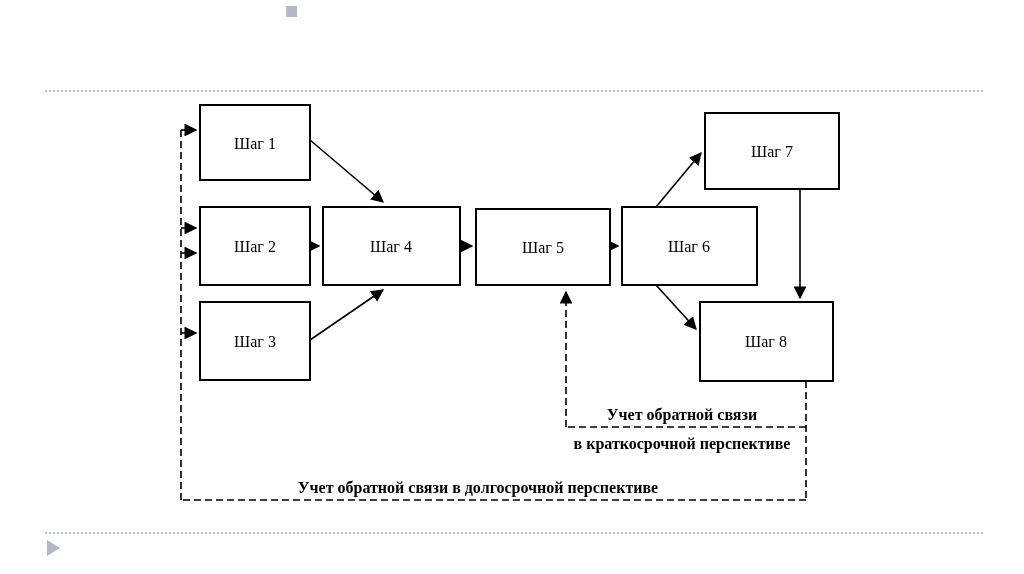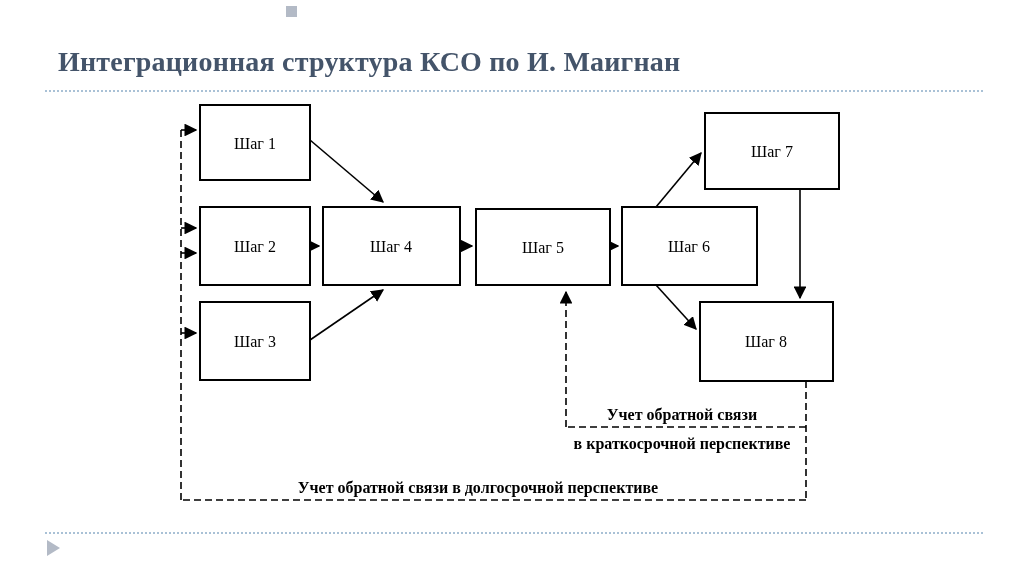--- a/index.html
+++ b/index.html
@@ -54,21 +54,20 @@
     text-anchor: middle;
   }
 </style>
 </head>
 <body>
 
 <div class="slide">
 
   <div class="top-square"></div>
 
-  <h1 class="title">Интеграционная структура КСО по И. Маигнан</h1>
 
   <div class="sep-top"></div>
   <div class="sep-bottom"></div>
   <div class="footer-triangle"></div>
 
   <svg class="diagram" width="1024" height="574" viewBox="0 0 1024 574">
     <defs>
       <marker id="arr" viewBox="0 0 10 10" refX="9" refY="5" markerWidth="8" markerHeight="8" orient="auto-start-reverse">
         <path d="M0,0 L10,5 L0,10 z" fill="#000000"></path>
       </marker>

